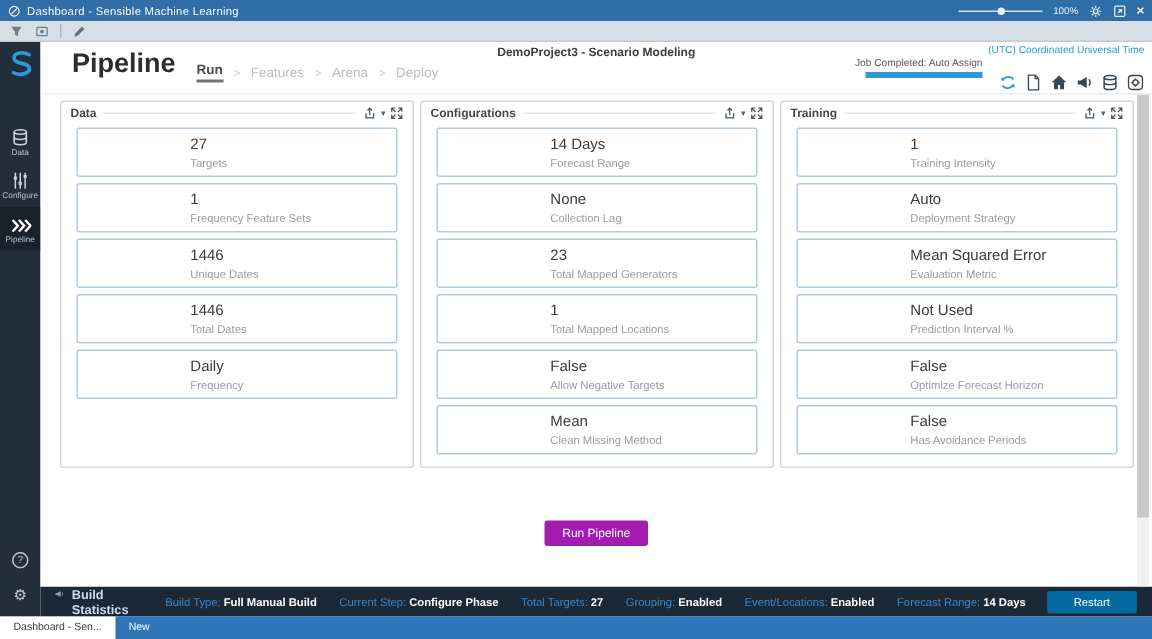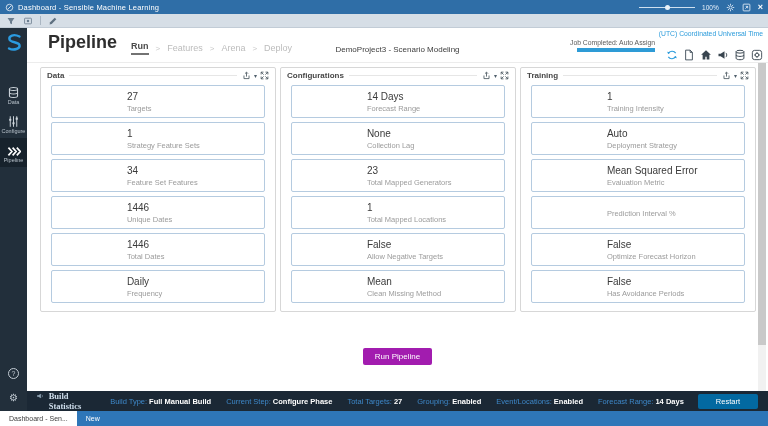--- a/index.html
+++ b/index.html
@@ -39,21 +39,21 @@
 
   .right-col { flex:1 1 auto; display:flex; flex-direction:column; min-width:0; }
 
   
   .page-header { position:relative; height:34px; background:#fff; flex:0 0 auto; }
   .page-title { position:absolute; left:21px; top:4px; font-size:18px; font-weight:600; color:#2e2e2e; }
   .breadcrumb { position:absolute; left:104px; top:13px; display:flex; align-items:center; gap:7px; font-size:9px; }
   .crumb { color:#bcbcbc; cursor:pointer; }
   .crumb.active { color:#4a4a4a; font-weight:bold; border-bottom:2px solid #737373; padding-bottom:2px; }
   .crumb-sep { color:#c8c8c8; font-size:8px; }
-  .project-title { position:absolute; left:0; right:0; top:17px; text-align:center; font-size:8px; font-weight:normal; color:#3d3d3d; }
+  .project-title { position:absolute; left:0; right:0; top:2px; text-align:center; font-size:8px; font-weight:bold; color:#3d3d3d; }
   .utc { position:absolute; right:5px; top:2px; font-size:6.8px; color:#2d9cdb; }
   .job { position:absolute; right:113px; top:11px; width:130px; text-align:right; }
   .job-text { font-size:6.8px; color:#5a5a5a; }
   .job-bar { width:78px; height:4px; background:#2e9bd6; margin:2px 0 0 auto; }
   .header-icons { position:absolute; right:5px; top:21px; display:flex; align-items:center; gap:5px; }
   .hd-ico { width:12px; height:12px; display:block; }
 
   
   .content-body { position:relative; flex:1 1 auto; border-top:1px solid #ececec; background:#fff; overflow:hidden; }
   .panels-row { display:flex; gap:4px; padding:4px 12px 0 13px; }
@@ -68,21 +68,21 @@
   .card { height:33px; border:1px solid #b5cbe0; border-radius:2px; background:#fff; display:flex; flex-direction:column; justify-content:center; padding-left:35%; }
   .card-value { font-size:10px; color:#3a3a3a; }
   .card-label { font-size:7.5px; color:#9b9b9b; margin-top:2px; }
   .run-wrap { text-align:center; margin-top:33px; }
   .run-btn { display:inline-block; background:#a21caf; color:#fff; font-size:8px; font-family:inherit; border:none; border-radius:2px; padding:4px 12px; cursor:pointer; }
   .vscroll { position:absolute; top:0; right:2px; width:8px; height:100%; background:#f1f1f1; }
   .vthumb { width:8px; height:86%; background:#c9c9c9; }
 
   
   .statusbar { height:20px; background:#1b2835; display:flex; align-items:center; padding:0 10px 0 9px; gap:14px; flex:0 0 auto; }
-  .bs-group { display:flex; gap:4px;font-family:Liberation Serif, serif; }
+  .bs-group { display:flex; gap:4px; }
   .bs-ico { width:10px; height:10px; display:block; }
   .bs-title { font-size:8.5px; font-weight:bold; color:#cfdeec; }
   .stats { display:flex; align-items:center; gap:15px; }
   .stat { font-size:7.5px; white-space:nowrap; }
   .stat-label { color:#3d87c8; }
   .stat-value { color:#fff; font-weight:bold; margin-left:2px; }
   .restart-btn { margin-left:auto; background:#0369a1; color:#fff; border:none; border-radius:2px; font-size:7.5px; font-family:inherit; padding:3px 18px; cursor:pointer; }
 
   
   .taskbar { height:15px; background:#2e76b8; display:flex; align-items:stretch; flex:0 0 auto; }
@@ -237,25 +237,21 @@
                   </svg>
       </span>
     </div>
     <div class="cards">
                 <div class="card">
     <div class="card-value">27</div>
     <div class="card-label">Targets</div>
   </div>
                 <div class="card">
     <div class="card-value">1</div>
-    <div class="card-label">Strategy Feature Sets</div>
-  </div>
-                <div class="card">
-    <div class="card-value">34</div>
-    <div class="card-label">Feature Set Features</div>
+    <div class="card-label">Frequency Feature Sets</div>
   </div>
                 <div class="card">
     <div class="card-value">1446</div>
     <div class="card-label">Unique Dates</div>
   </div>
                 <div class="card">
     <div class="card-value">1446</div>
     <div class="card-label">Total Dates</div>
   </div>
                 <div class="card">
@@ -328,20 +324,21 @@
   </div>
                 <div class="card">
     <div class="card-value">Auto</div>
     <div class="card-label">Deployment Strategy</div>
   </div>
                 <div class="card">
     <div class="card-value">Mean Squared Error</div>
     <div class="card-label">Evaluation Metric</div>
   </div>
                 <div class="card">
+    <div class="card-value">Not Used</div>
     <div class="card-label">Prediction Interval %</div>
   </div>
                 <div class="card">
     <div class="card-value">False</div>
     <div class="card-label">Optimize Forecast Horizon</div>
   </div>
                 <div class="card">
     <div class="card-value">False</div>
     <div class="card-label">Has Avoidance Periods</div>
   </div>

